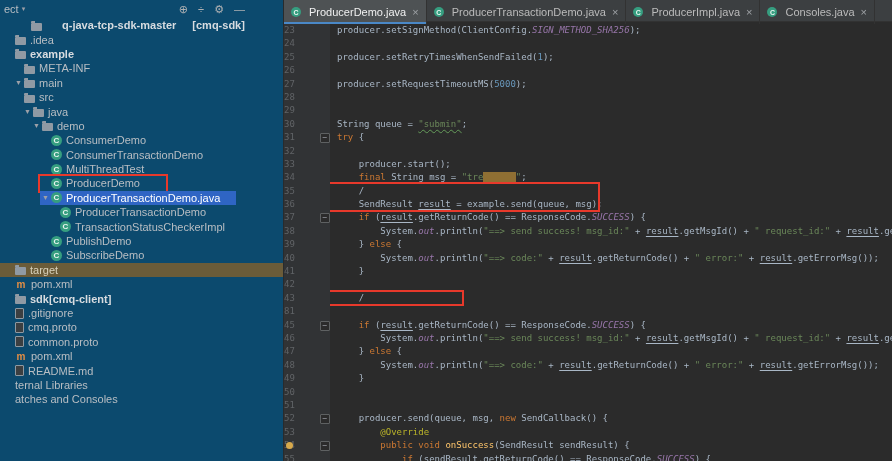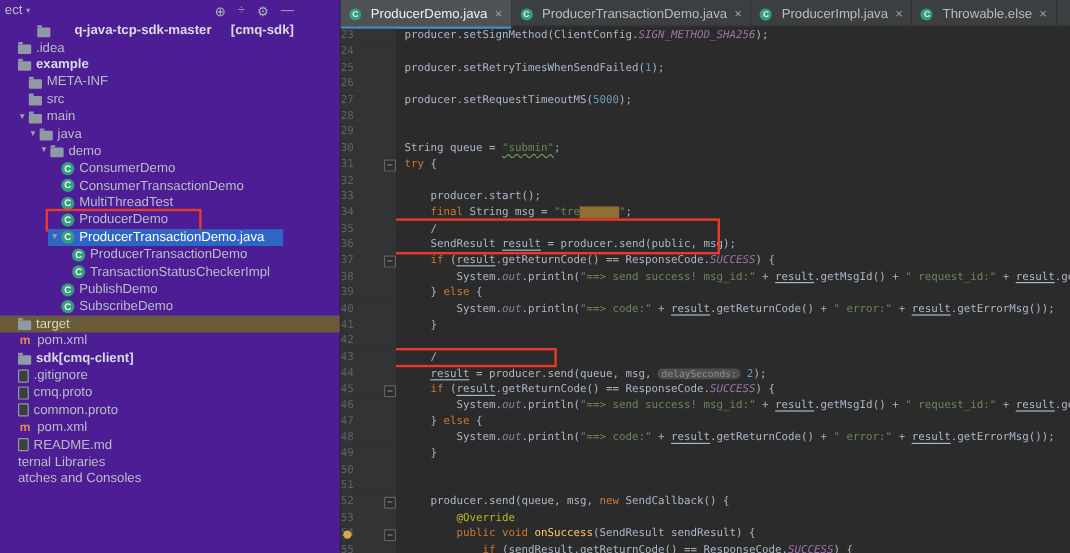--- a/index.html
+++ b/index.html
@@ -2,21 +2,21 @@
 <html><head>
 <meta charset="utf-8">
 <style>
   * { margin:0; padding:0; box-sizing:border-box; }
   html,body { width:892px; height:461px; overflow:hidden; background:#2B2B2B;
               font-family:"Liberation Sans", sans-serif; }
   body { position:relative; }
 
   
   .ppanel { position:absolute; left:0; top:0; width:284px; height:461px;
-            background:#4c1d95; border-right:1px solid #282B2D; }
+            background:#0c4a6e; border-right:1px solid #282B2D; }
   .phead { height:17px; display:flex; align-items:center; padding:1px 6px 0 4px;
            color:#B9BEC3; font-size:11px; }
   .ph-caret { font-size:7px; margin-left:3px; color:#9DA0A8; }
   .ph-icons { margin-left:auto; margin-right:32px; display:flex; gap:10px;
               color:#AFB1B3; font-size:11px; }
   .ph-ic { cursor:default; }
   .tree { padding-top:1px; }
   .trow { height:14.4px; display:flex; align-items:center; padding-left:2px;
           white-space:nowrap; font-size:11px; color:#B9BEC3; }
   .trow.hl { background:#6B5C39; color:#D9D2BC; }
@@ -123,30 +123,30 @@
       </div>
       <div class="trow">
         <span class="twrap" style="margin-left: 11px;">
           <span class="arrow"></span>
           <span class="ti i-folder"></span>
           <span class="tlabel">META-INF</span>
         </span>
       </div>
       <div class="trow">
         <span class="twrap" style="margin-left: 11px;">
+          <span class="arrow">▼</span>
+          <span class="ti i-folder"></span>
+          <span class="tlabel">main</span>
+        </span>
+      </div>
+      <div class="trow">
+        <span class="twrap" style="margin-left: 11px;">
           <span class="arrow"></span>
           <span class="ti i-folder"></span>
           <span class="tlabel">src</span>
-        </span>
-      </div>
-      <div class="trow">
-        <span class="twrap" style="margin-left: 11px;">
-          <span class="arrow">▼</span>
-          <span class="ti i-folder"></span>
-          <span class="tlabel">main</span>
         </span>
       </div>
       <div class="trow">
         <span class="twrap" style="margin-left: 20px;">
           <span class="arrow">▼</span>
           <span class="ti i-folder"></span>
           <span class="tlabel">java</span>
         </span>
       </div>
       <div class="trow">
@@ -303,21 +303,21 @@
         <span>ProducerTransactionDemo.java</span>
         <span class="tclose">×</span>
       </div>
       <div class="tab">
         <span class="ti i-class">C</span>
         <span>ProducerImpl.java</span>
         <span class="tclose">×</span>
       </div>
       <div class="tab">
         <span class="ti i-class">C</span>
-        <span>Throwable.else</span>
+        <span>Consoles.java</span>
         <span class="tclose">×</span>
       </div>
     </div>
   <div class="lines" id="lines">
     <div class="redbox-ov box2"></div>
     <div class="redbox-ov box3"></div>
   <div class="eline">
         <span class="gut">
           <span class="lnum">23</span>
           <span class="fold"></span>
@@ -406,21 +406,21 @@
           <span class="lnum">35</span>
           <span class="fold"></span>
         </span>
         <span class="code"><span class="sg-p">    /</span></span>
       </div>
       <div class="eline">
         <span class="gut">
           <span class="lnum">36</span>
           <span class="fold"></span>
         </span>
-        <span class="code"><span class="sg-p">    SendResult </span><span class="sg-v">result</span><span class="sg-p"> = producer.send(public, msg);</span></span>
+        <span class="code"><span class="sg-p">    SendResult </span><span class="sg-v">result</span><span class="sg-p"> = example.send(queue, msg);</span></span>
       </div>
       <div class="eline">
         <span class="gut">
           <span class="lnum">37</span>
           <span class="fold has"></span>
         </span>
         <span class="code"><span class="sg-p">    </span><span class="sg-k">if</span><span class="sg-p"> (</span><span class="sg-v">result</span><span class="sg-p">.getReturnCode() == ResponseCode.</span><span class="sg-c">SUCCESS</span><span class="sg-p">) {</span></span>
       </div>
       <div class="eline">
         <span class="gut">
@@ -459,24 +459,23 @@
       </div>
       <div class="eline">
         <span class="gut">
           <span class="lnum">43</span>
           <span class="fold"></span>
         </span>
         <span class="code"><span class="sg-p">    /</span></span>
       </div>
       <div class="eline">
         <span class="gut">
-          <span class="lnum">44</span>
-          <span class="fold"></span>
-        </span>
-        <span class="code"><span class="sg-p">    </span><span class="sg-v">result</span><span class="sg-p"> = producer.send(queue, msg, </span><span class="sg-h">delaySeconds:</span><span class="sg-p"> </span><span class="sg-n">2</span><span class="sg-p">);</span></span>
+          <span class="lnum">81</span>
+          <span class="fold"></span>
+        </span>
       </div>
       <div class="eline">
         <span class="gut">
           <span class="lnum">45</span>
           <span class="fold has"></span>
         </span>
         <span class="code"><span class="sg-p">    </span><span class="sg-k">if</span><span class="sg-p"> (</span><span class="sg-v">result</span><span class="sg-p">.getReturnCode() == ResponseCode.</span><span class="sg-c">SUCCESS</span><span class="sg-p">) {</span></span>
       </div>
       <div class="eline">
         <span class="gut">

